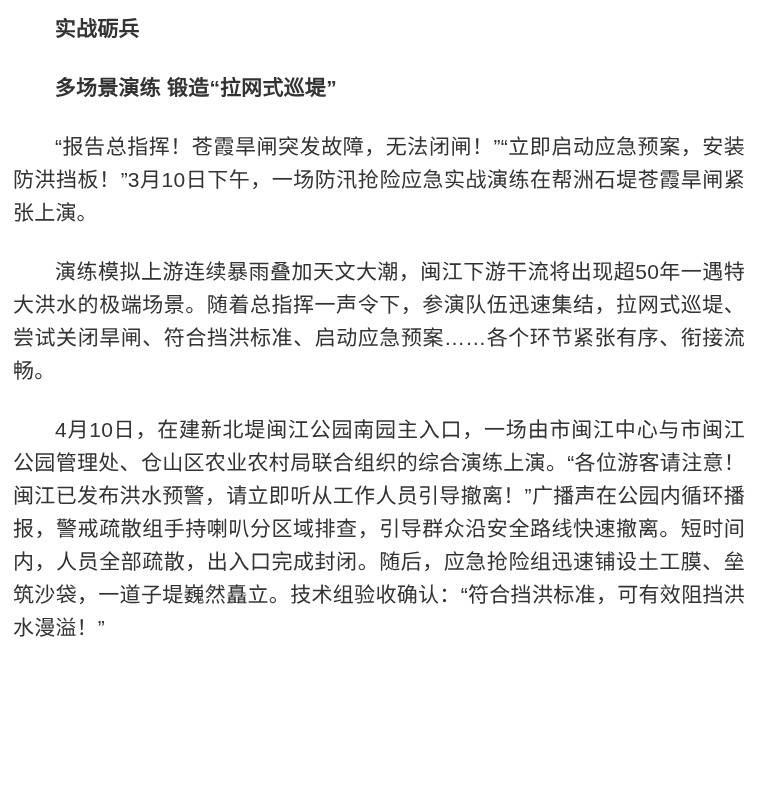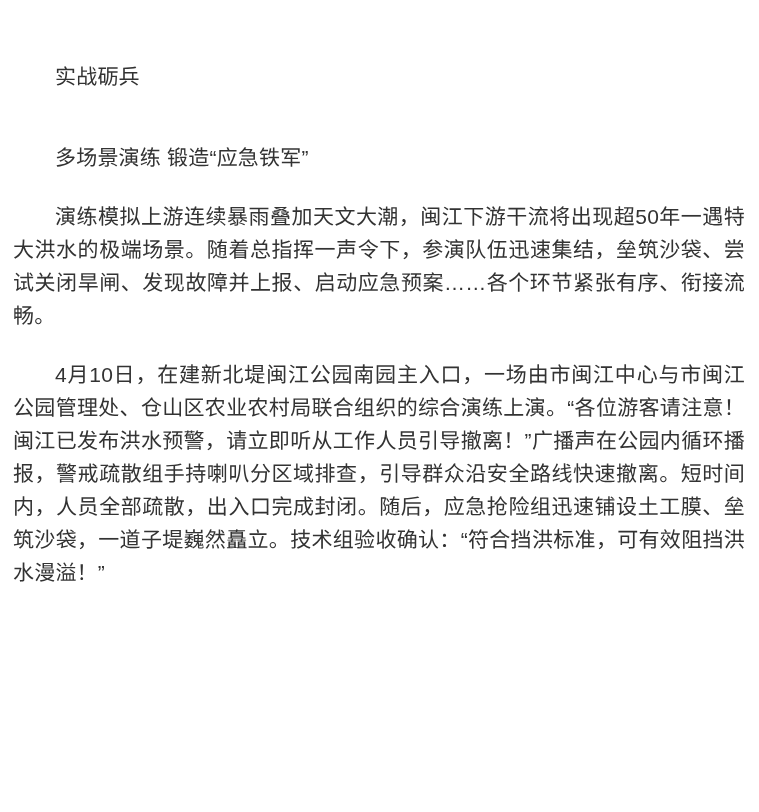--- a/index.html
+++ b/index.html
@@ -23,26 +23,26 @@
   .article p {
     font-size: 21px;
     line-height: 33px;
     margin: 0 0 26px 0;
     text-indent: 2em;
     text-align: justify;
     letter-spacing: 0.2px;
     word-break: break-all;
   }
   .article p.hd {
-    font-weight: normal;
+    font-weight: bold;
     color: #333333;
-    margin-top: 48px;
   }
 </style>
 </head>
 <body>
 
 <div class="article">
   <p class="hd">实战砺兵</p>
-  <p class="hd">多场景演练 锻造“应急铁军”</p>
-  <p class="para">演练模拟上游连续暴雨叠加天文大潮，闽江下游干流将出现超50年一遇特大洪水的极端场景。随着总指挥一声令下，参演队伍迅速集结，垒筑沙袋、尝试关闭旱闸、发现故障并上报、启动应急预案……各个环节紧张有序、衔接流畅。</p>
+  <p class="hd">多场景演练 锻造“拉网式巡堤”</p>
+  <p class="para">“报告总指挥！苍霞旱闸突发故障，无法闭闸！”“立即启动应急预案，安装防洪挡板！”3月10日下午，一场防汛抢险应急实战演练在帮洲石堤苍霞旱闸紧张上演。</p>
+  <p class="para">演练模拟上游连续暴雨叠加天文大潮，闽江下游干流将出现超50年一遇特大洪水的极端场景。随着总指挥一声令下，参演队伍迅速集结，拉网式巡堤、尝试关闭旱闸、符合挡洪标准、启动应急预案……各个环节紧张有序、衔接流畅。</p>
   <p class="para">4月10日，在建新北堤闽江公园南园主入口，一场由市闽江中心与市闽江公园管理处、仓山区农业农村局联合组织的综合演练上演。“各位游客请注意！闽江已发布洪水预警，请立即听从工作人员引导撤离！”广播声在公园内循环播报，警戒疏散组手持喇叭分区域排查，引导群众沿安全路线快速撤离。短时间内，人员全部疏散，出入口完成封闭。随后，应急抢险组迅速铺设土工膜、垒筑沙袋，一道子堤巍然矗立。技术组验收确认：“符合挡洪标准，可有效阻挡洪水漫溢！”</p>
 </div>
 
 </body></html>

